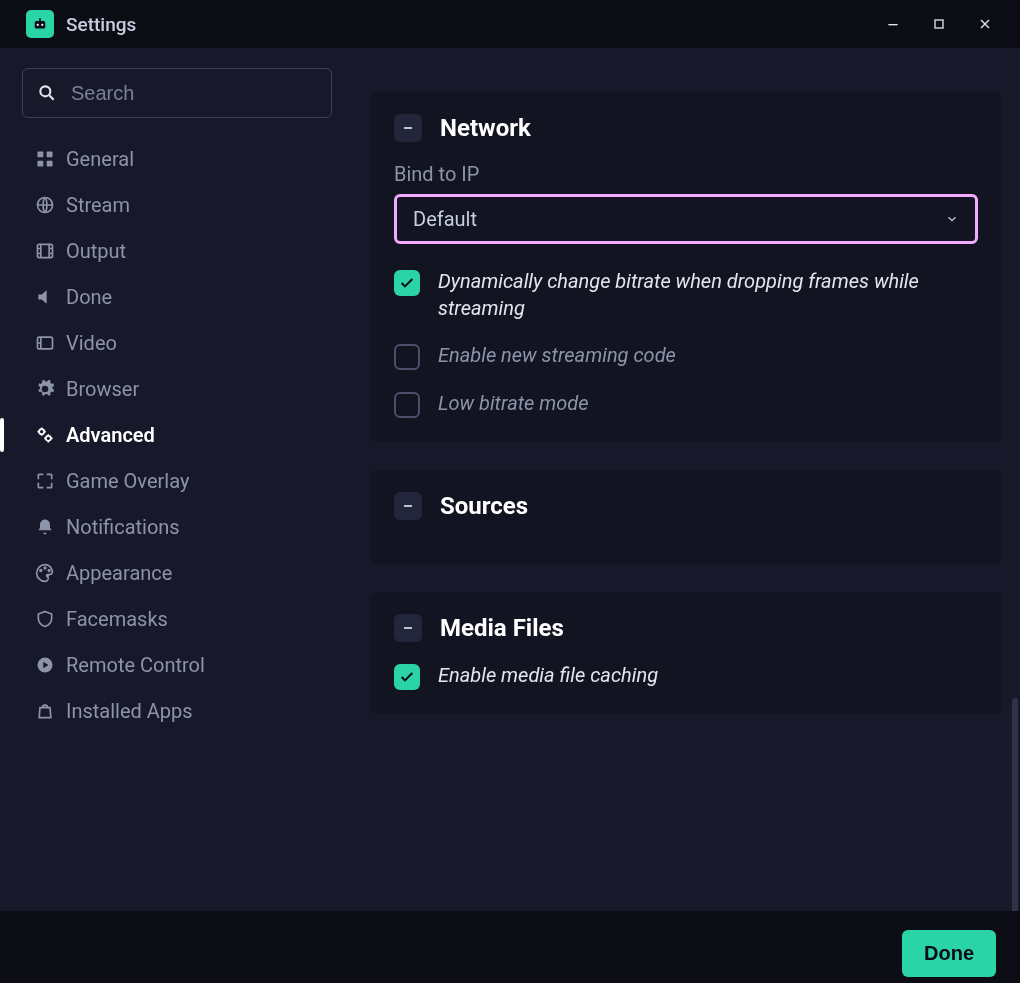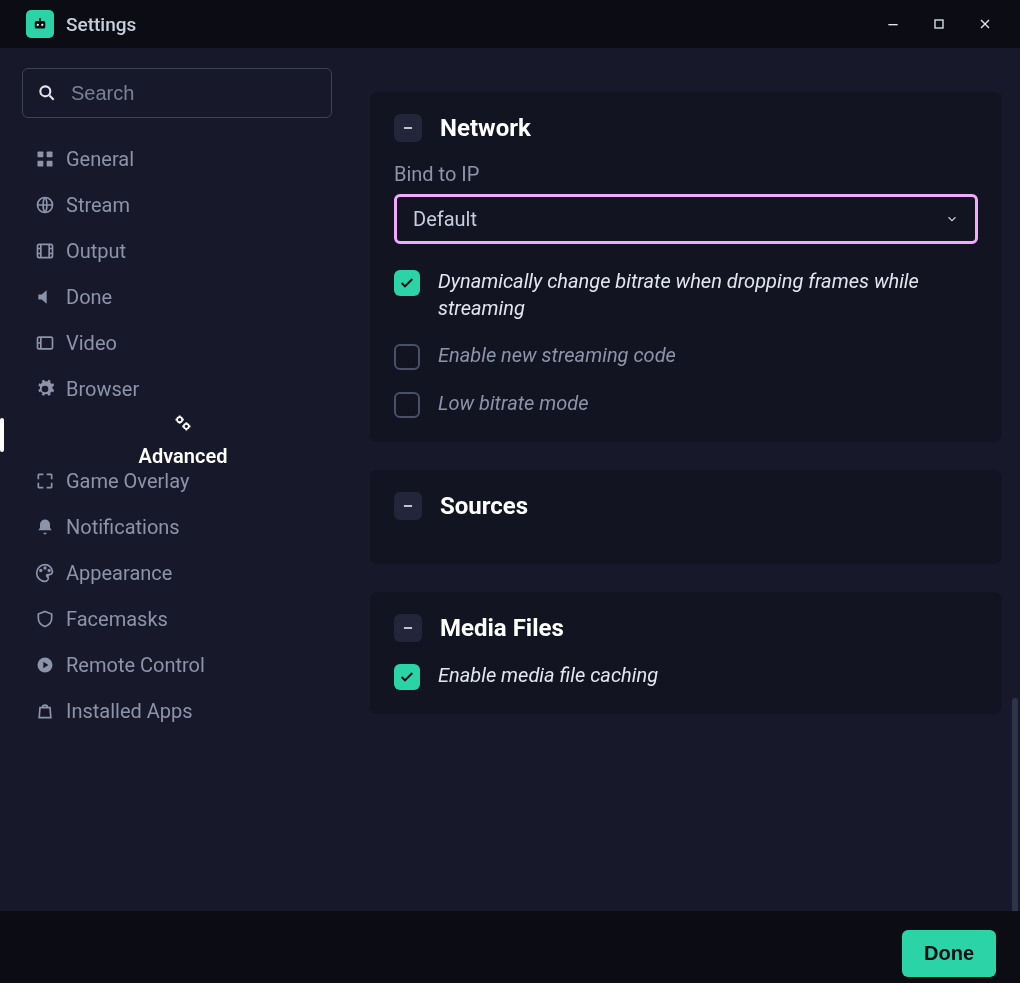--- a/index.html
+++ b/index.html
@@ -90,21 +90,20 @@
   .nav-item .nav-icon {
     width: 22px; height: 22px;
     display: flex; align-items: center; justify-content: center;
     color: #8d94a9;
     flex-shrink: 0;
   }
   .nav-item .nav-icon svg { width: 20px; height: 20px; fill: currentColor; }
   .nav-item.active {
     color: #ffffff;
     font-weight: 600;
-    flex-direction: column;
   }
   .nav-item.active .nav-icon { color: #ffffff; }
   .nav-item.active::before {
     content: "";
     position: absolute;
     left: -22px;
     top: 6px;
     bottom: 6px;
     width: 4px;
     background: #ffffff;

